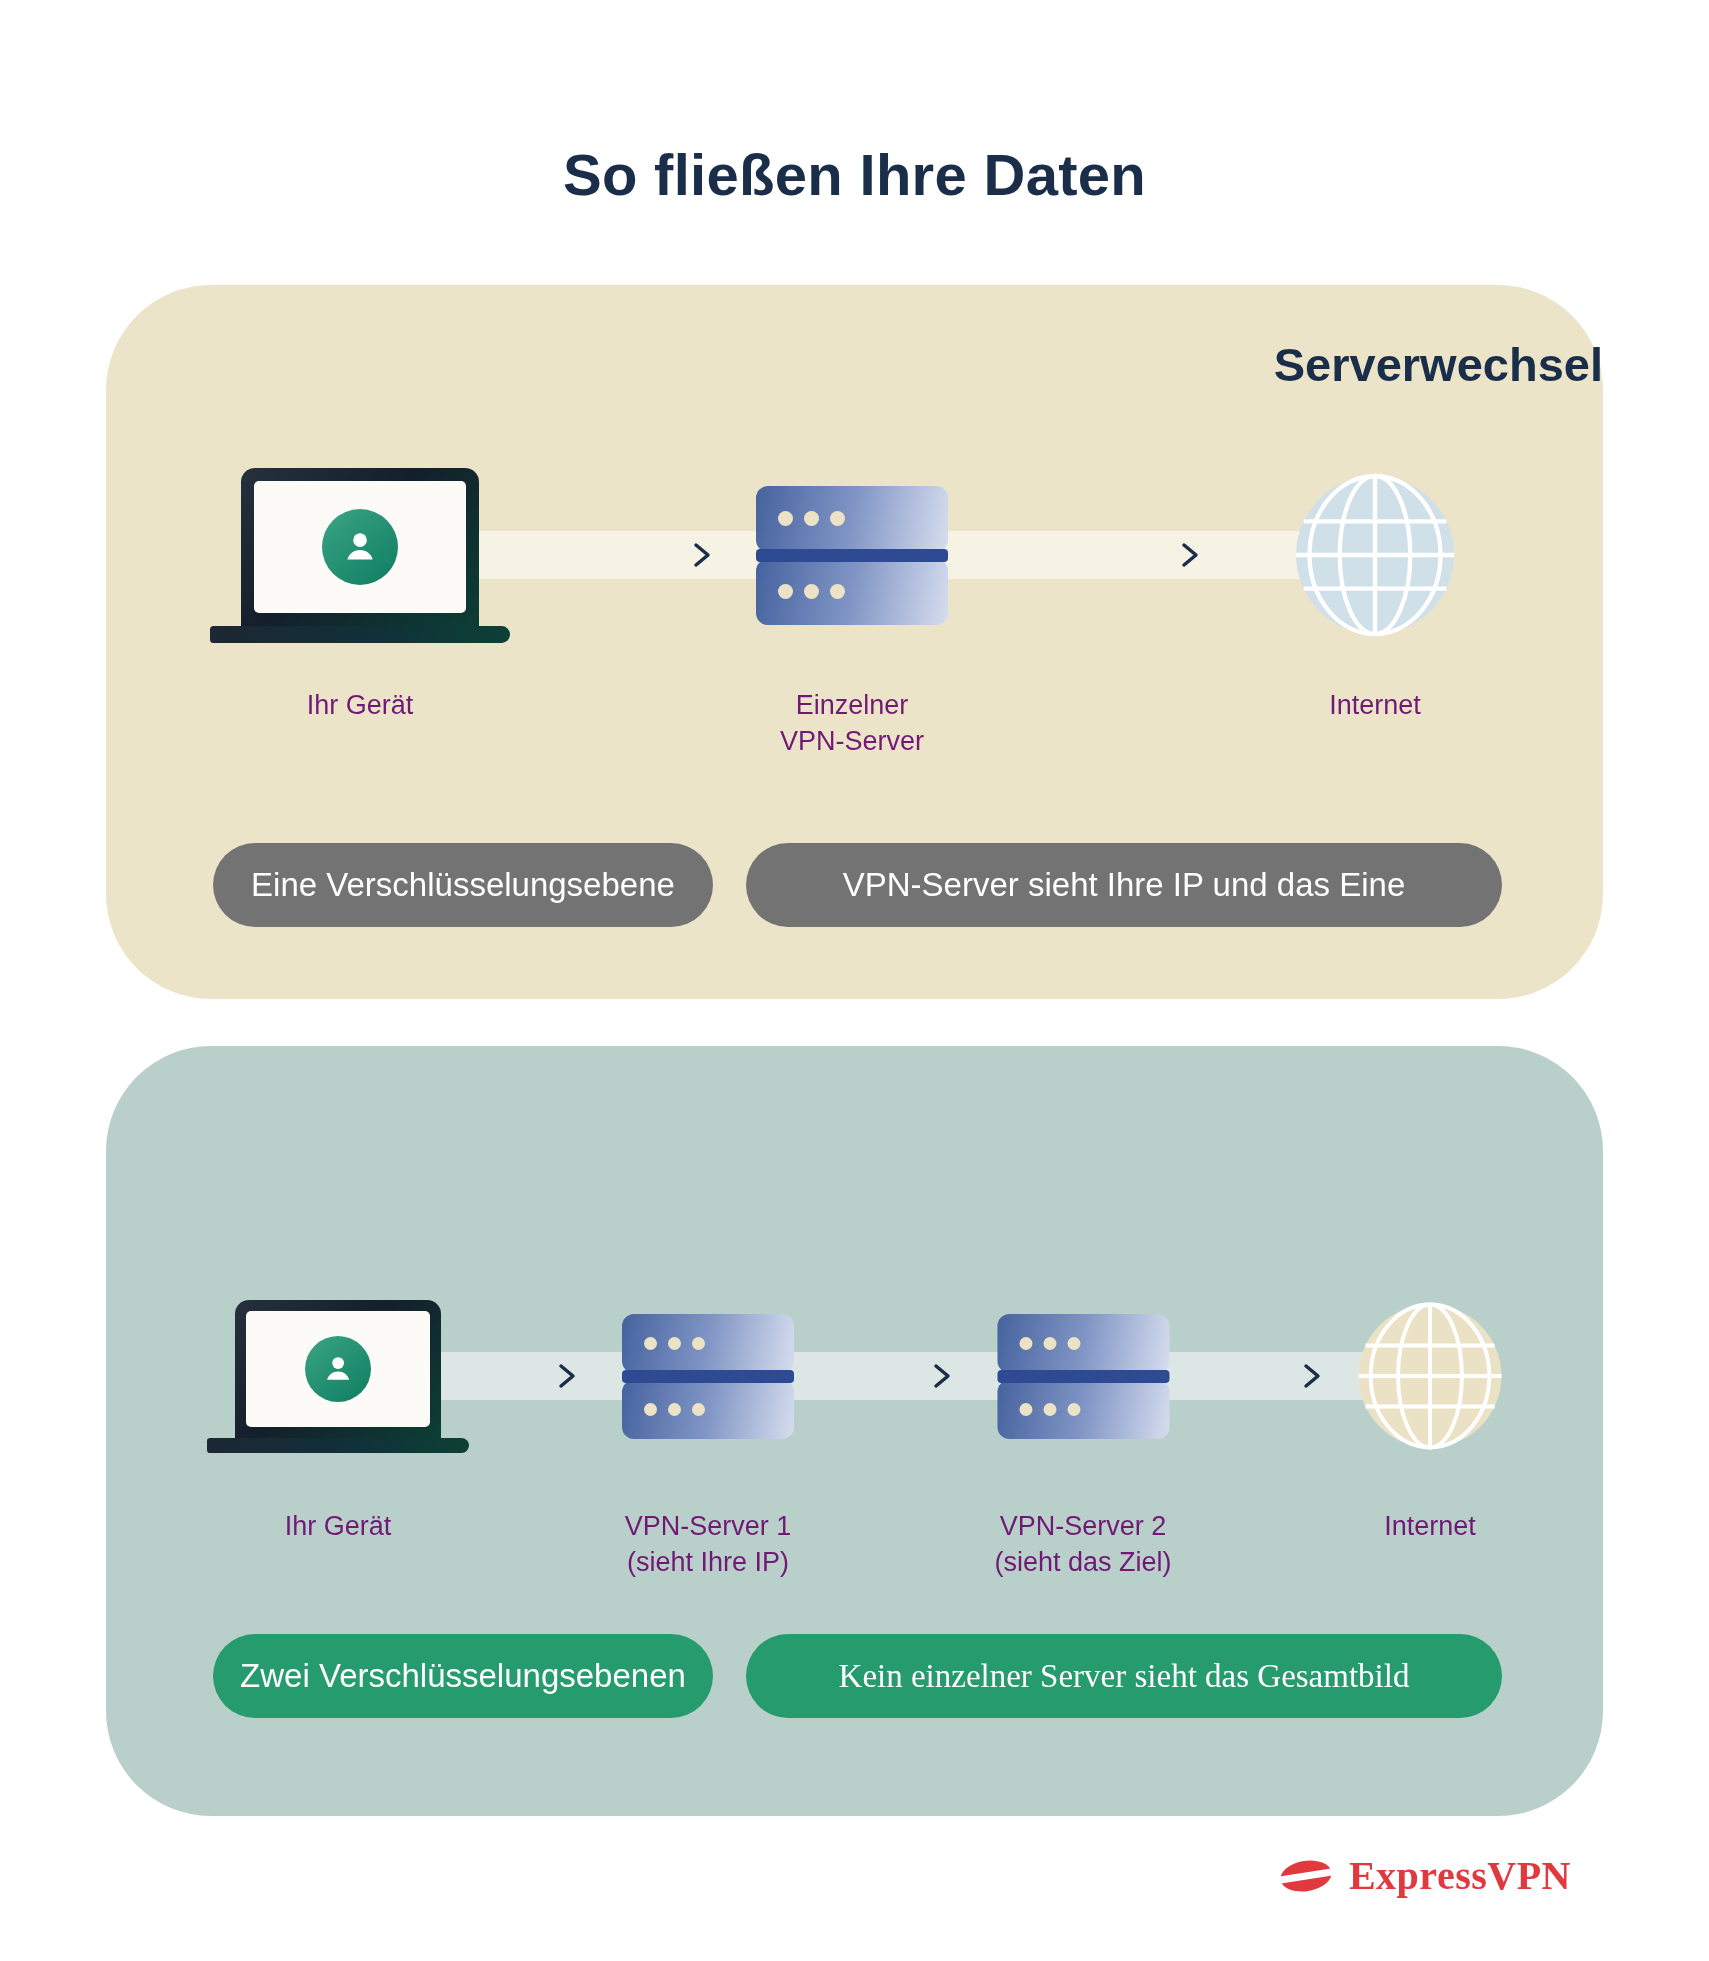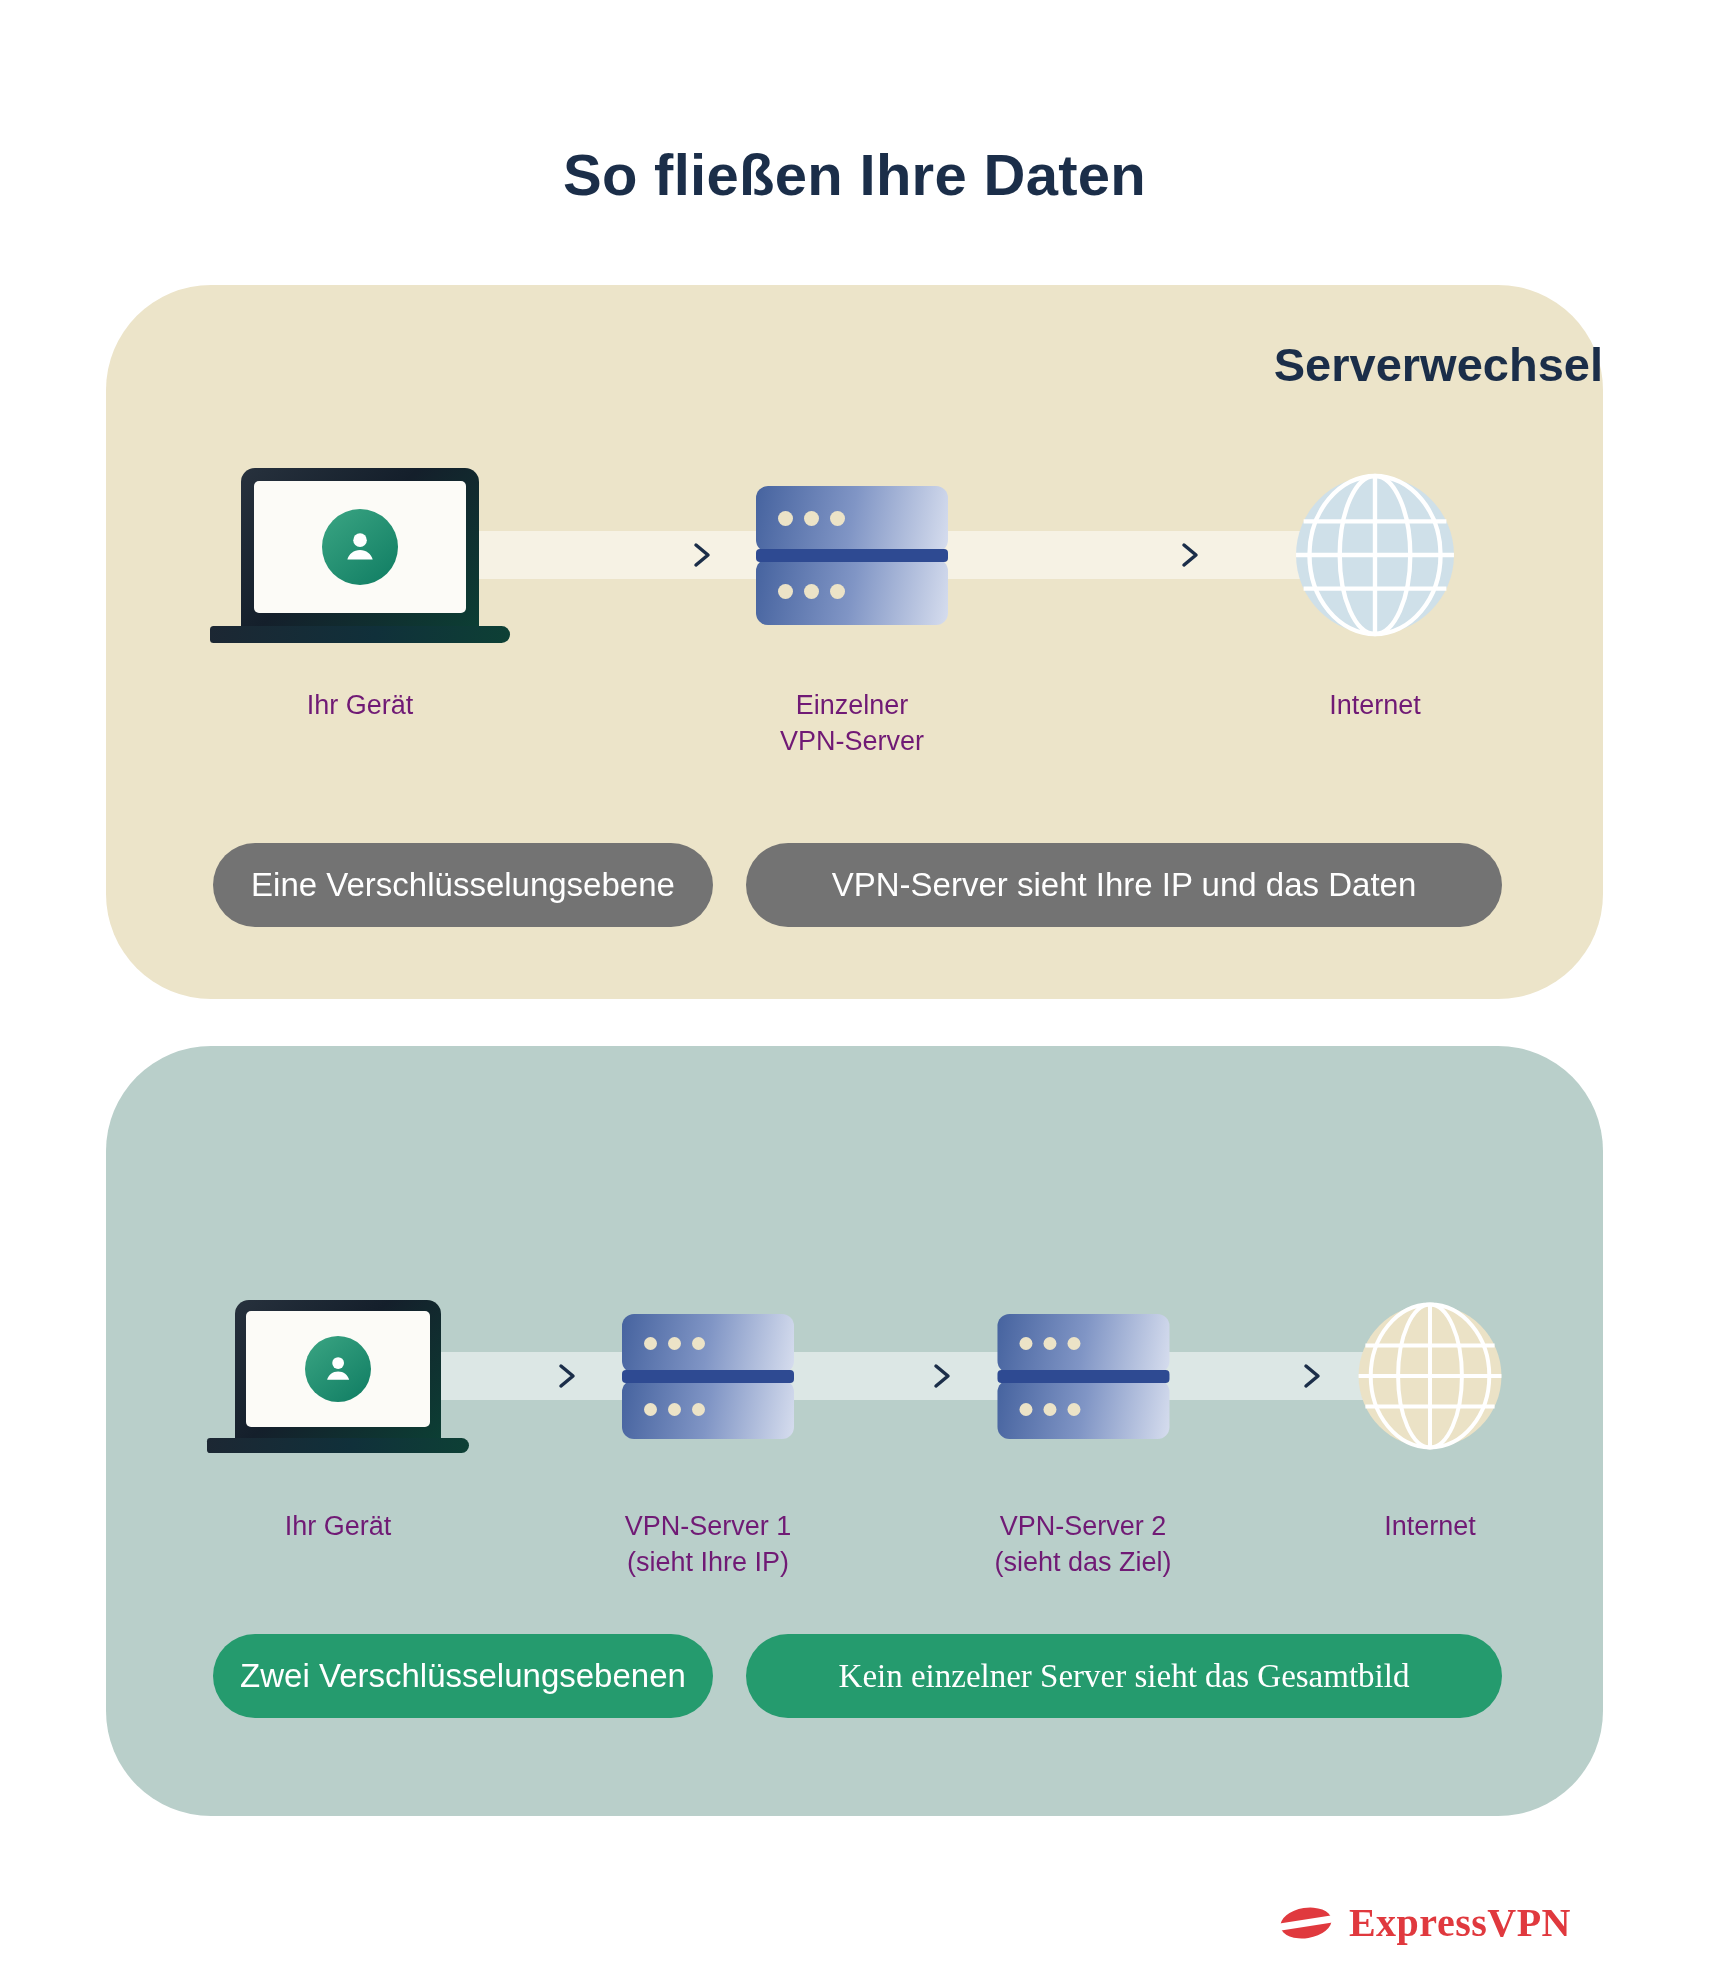--- a/index.html
+++ b/index.html
@@ -180,21 +180,20 @@
   .mh-pill-2 { left: 640px; top: 588px; width: 756px; font-family: Liberation Serif, serif; }
 
   
   .brand {
     position: absolute;
     top: 1852px;
     right: 138px;
     display: flex;
     align-items: center;
     gap: 15px;
-    margin-top: 47px;
   }
   .brand-icon svg { width: 56px; height: 40px; display: block; }
   .brand-text {
     font-family: "Liberation Serif", serif;
     font-weight: 700;
     font-size: 40px;
     color: #e0393e;
     letter-spacing: 0.5px;
   }
 </style>
@@ -278,21 +277,21 @@
               <line x1="3" y1="50" x2="97" y2="50"></line>
               <line x1="7.5" y1="70" x2="92.5" y2="70"></line>
             </g>
           </svg>
         </div>
       </div>
       <div class="node-label">Internet</div>
     </div>
 
     <div class="pill pill-blue sw-pill-1">Eine Verschlüsselungsebene</div>
-    <div class="pill pill-blue sw-pill-2">VPN-Server sieht Ihre IP und das Daten</div>
+    <div class="pill pill-blue sw-pill-2">VPN-Server sieht Ihre IP und das Eine</div>
   </section>
 
   <section class="panel panel-mh">
 
     <div class="band band-mh"></div>
 
     <div class="chevron mh-ch1">
       <svg viewBox="0 0 22 30">
           <polyline points="5,5 17,15 5,25" fill="none" stroke="#1b2e49" stroke-width="3.5" stroke-linecap="round" stroke-linejoin="round"></polyline>
         </svg>

